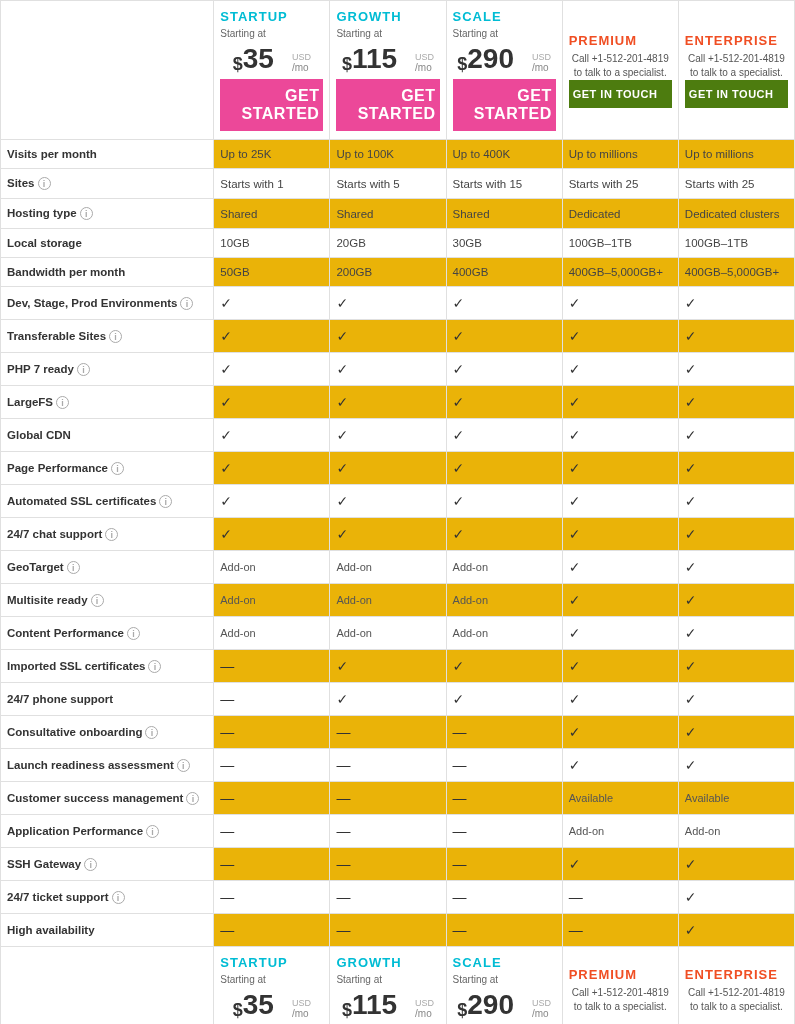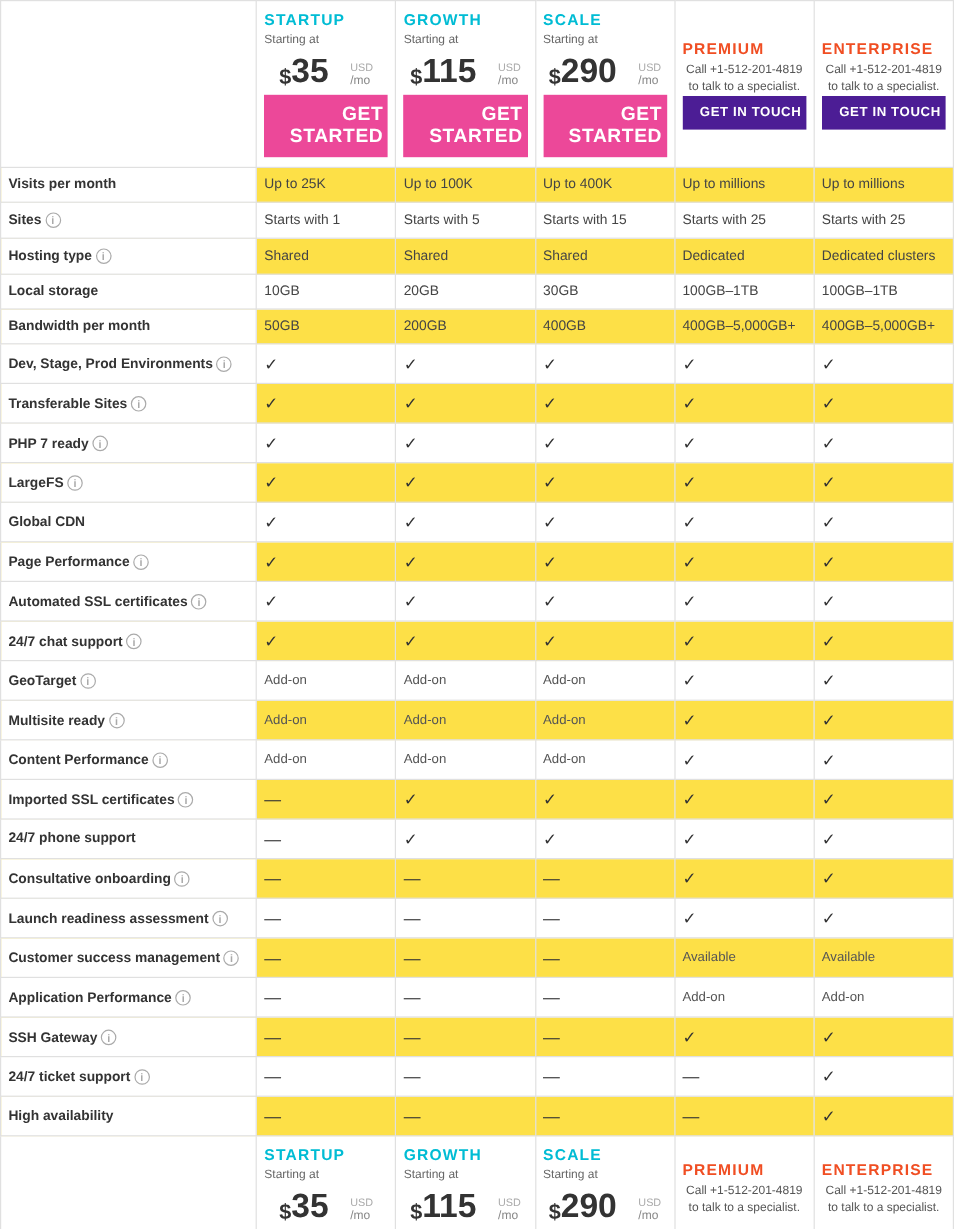--- a/index.html
+++ b/index.html
@@ -48,23 +48,23 @@
       font-weight: bold;
       font-size: 16px;
       border: none;
       cursor: pointer;
       width: 100%;
       letter-spacing: 0.5px;
     }
     
     .btn-touch {
       display: block;
-      background: #4c1d95;
+      background: #4d7c0f;
       color: #fff;
-      text-align: right;
+      text-align: left;
       padding: 8px 4px;
       font-weight: bold;
       font-size: 11px;
       border: none;
       cursor: pointer;
       width: 100%;
       letter-spacing: 0.5px;
     }
     
     .contact-text { font-size: 10px; color: #555; text-align: center; line-height: 1.4; }
@@ -81,21 +81,21 @@
       border: 1px solid #aaa;
       color: #aaa;
       font-size: 9px;
       text-align: center;
       line-height: 12px;
       cursor: pointer;
       margin-left: 3px;
       font-style: normal;
     }
     
-    .row-alt { background: #fde047; }
+    .row-alt { background: #eab308; }
     .row-normal { background: #fff; margin-left: 42px; }
     
     .bottom-header { background: #fff; }
 
     .price-sup { font-size: 18px; font-weight: bold; vertical-align: top; margin-top: 4px; display: inline-block; color: #333; }
     .price-main { font-size: 28px; font-weight: bold; color: #333; display: inline-block; }
     .price-sub { font-size: 10px; color: #888; display: inline-block; margin-left: 18px; margin-bottom: 2px; vertical-align: bottom; }
   </style>
 </head>
 <body>

